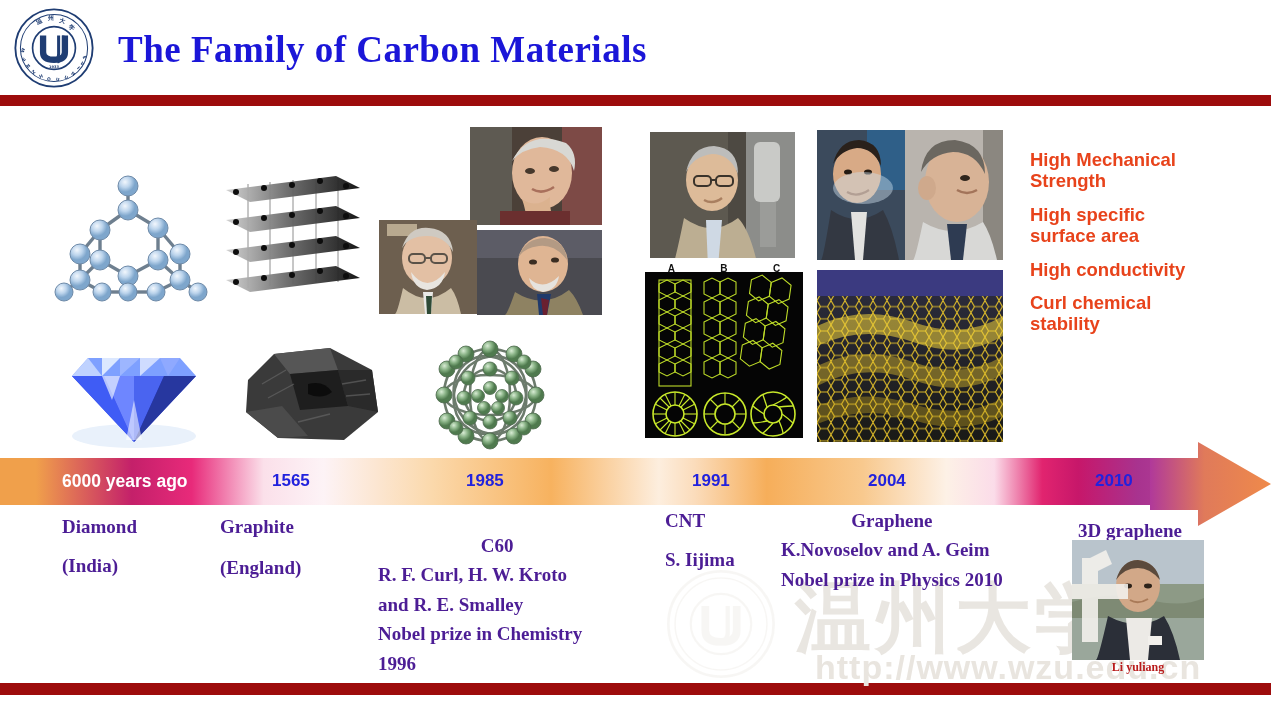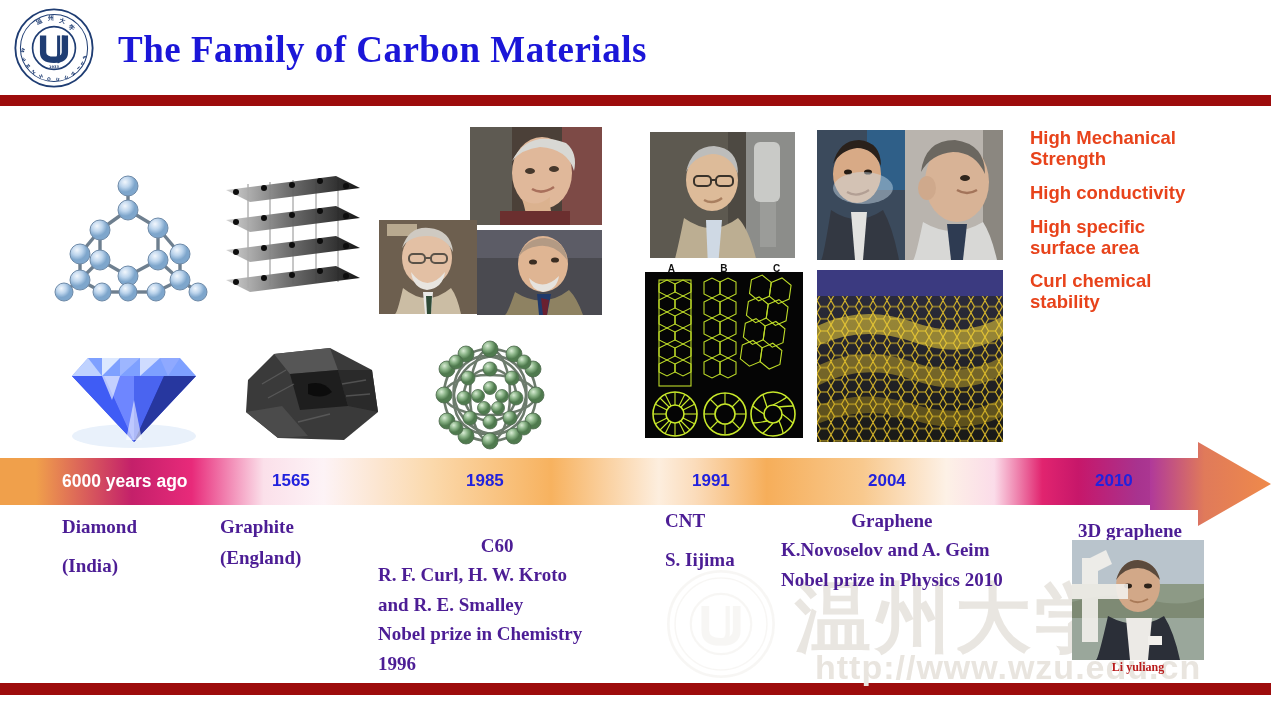--- a/index.html
+++ b/index.html
@@ -79,21 +79,21 @@
     text-align: center; font-family: "Liberation Serif", serif;
     font-size: 12px; font-weight: bold; color: #b91c1c; z-index: 3;
   }
   .cnt-abc span {
     font-family: "Liberation Sans", sans-serif;
     font-size: 10px; font-weight: bold; color: #111;
   }
   .cnt-abc { display: flex; justify-content: space-around; align-items: flex-end; }
 
   
-  .props { position: absolute; left: 1030px; top: 128px; width: 180px; z-index: 2; }
+  .props { position: absolute; left: 1030px; top: 150px; width: 180px; z-index: 2; }
   .prop {
     font-family: "Liberation Sans", sans-serif;
     font-size: 18.5px; font-weight: bold; color: #e8431b;
     line-height: 1.13; margin-bottom: 13px;
   }
 
   
   .timeline { position: absolute; left: 0; top: 458px; width: 1271px; height: 54px; z-index: 2; text-align: center; }
   .tl-bar {
     position: absolute; left: 0; top: 0; width: 1198px; height: 47px;
@@ -597,22 +597,22 @@
         <rect x="-10" y="26" width="210" height="150" fill="url(#hex)" opacity=".95"></rect>
         <path d="M0 56 Q46 34 96 52 Q146 70 186 46 L186 66 Q146 90 96 72 Q46 54 0 76 Z" fill="#f0d23a" opacity=".55"></path>
         <path d="M0 96 Q46 74 96 92 Q146 110 186 86 L186 104 Q146 128 96 110 Q46 92 0 116 Z" fill="#e8c42a" opacity=".42"></path>
         <path d="M0 136 Q46 118 96 134 Q146 150 186 128 L186 146 Q146 166 96 150 Q46 134 0 154 Z" fill="#d9b520" opacity=".35"></path>
       </g>
     </svg>
   </div>
 
   <div class="props">
     <div class="prop">High Mechanical Strength</div>
+    <div class="prop">High specific surface area</div>
     <div class="prop">High conductivity</div>
-    <div class="prop">High specific surface area</div>
     <div class="prop">Curl chemical stability</div>
   </div>
 
   <div class="timeline">
     <div class="tl-bar"></div>
     <svg class="tl-arrow-svg" width="121" height="84" viewBox="0 0 121 84">
       <defs>
         <linearGradient id="arrg" x1="0" y1="0" x2="1" y2="0">
           <stop offset="0%" stop-color="#b0399a"></stop>
           <stop offset="45%" stop-color="#e07a5a"></stop>
@@ -629,21 +629,21 @@
     <div class="tl-label" style="left:1095px">2010</div>
   </div>
 
   <div class="cap cap-diamond">
     <span>Diamond</span>
     <span class="l2" style="margin-top:10px">(India)</span>
   </div>
 
   <div class="cap cap-graphite">
     <span>Graphite</span>
-    <span class="l2" style="margin-top:2px">(England)</span>
+    <span class="l2" style="margin-top:12px">(England)</span>
   </div>
 
   <div class="cap cap-c60">
     <span class="hd">C60</span>
     <span class="l2">R. F. Curl, H. W.  Kroto</span>
     <span class="l2">and R. E. Smalley</span>
     <span class="l2">Nobel prize in Chemistry</span>
     <span class="l2">1996</span>
   </div>
 

